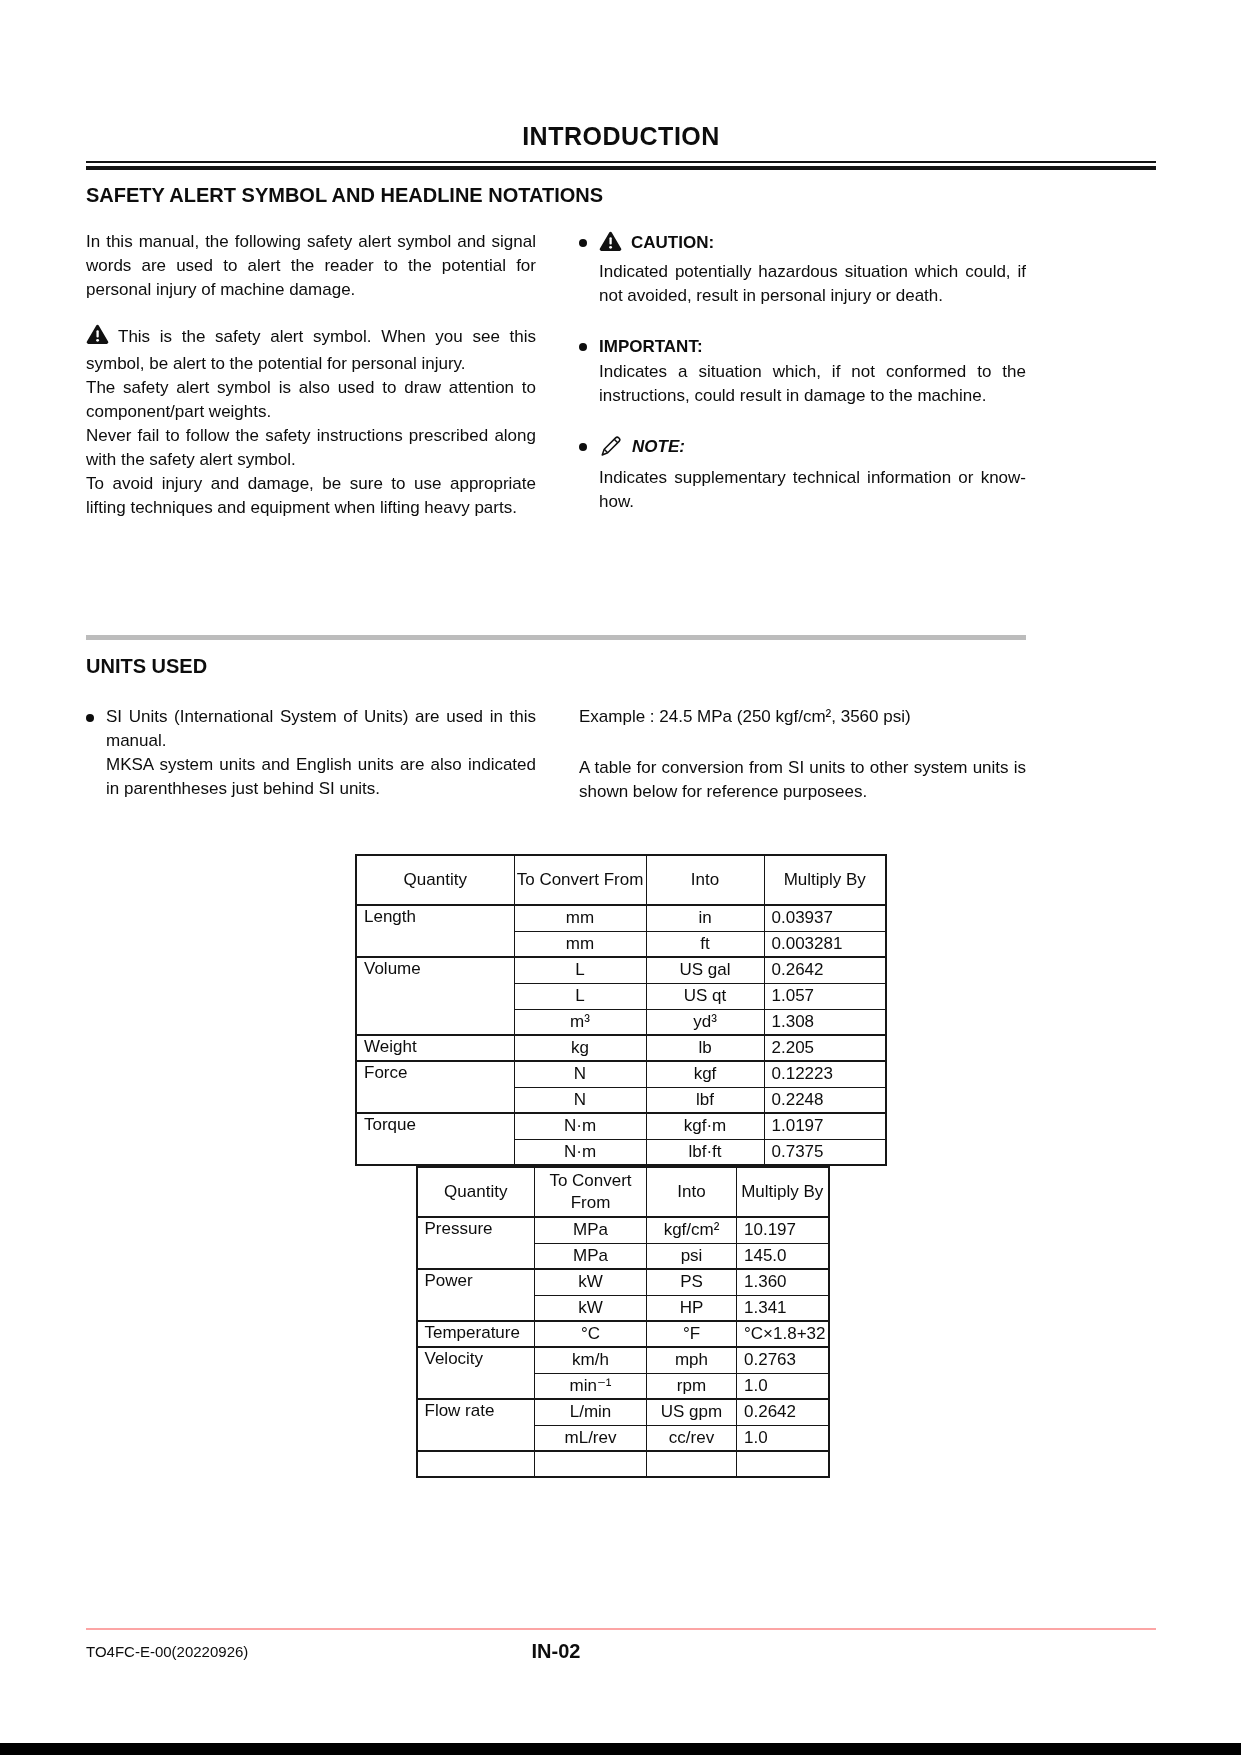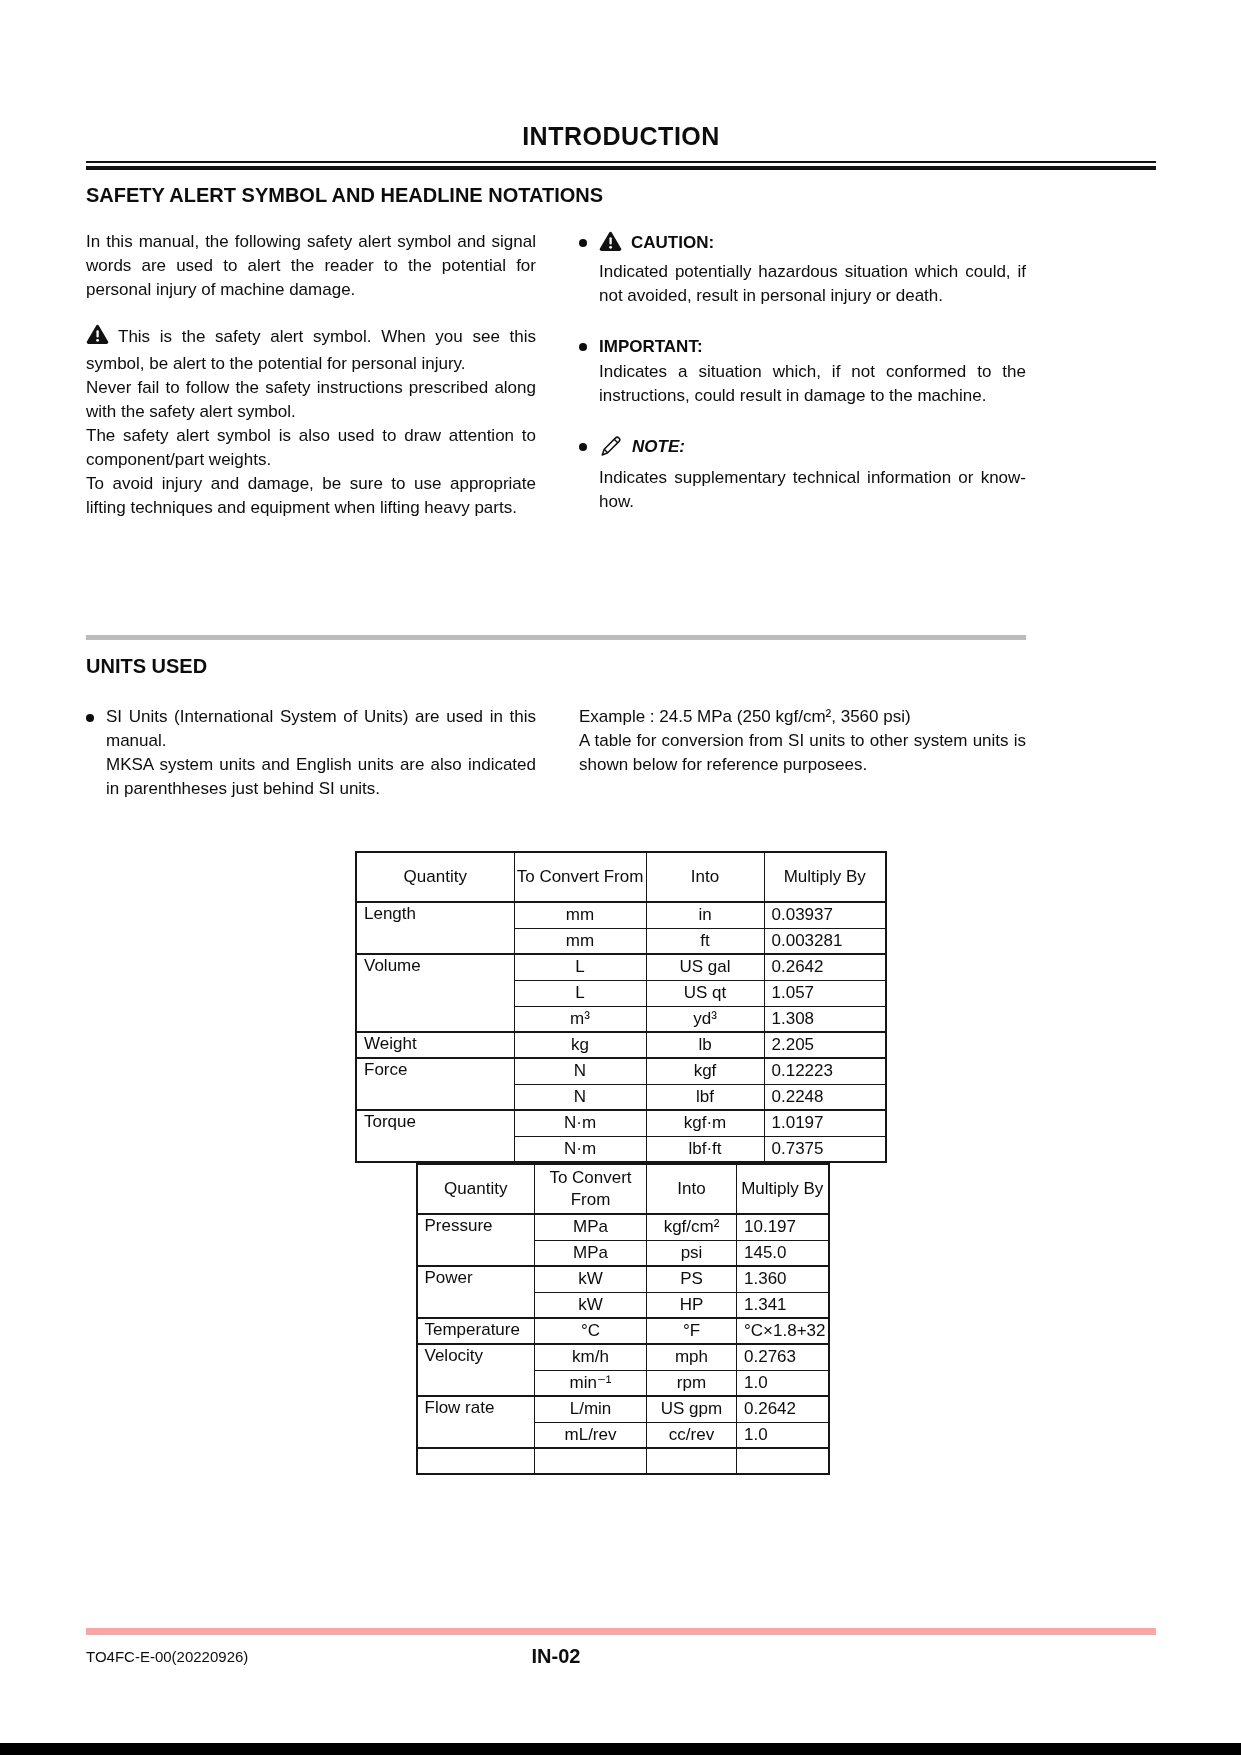--- a/index.html
+++ b/index.html
@@ -56,21 +56,21 @@
   .bullet-label .lbl{vertical-align:top;}
   .bullet-label .icn{display:inline-block;margin-right:9px;vertical-align:-4px;}
   .note-label .lbl{font-weight:bold;font-style:italic;font-size:17px;}
 
   
   .gray-rule{margin-top:115px;width:940px;height:5px;background:#bcbcbc;}
 
   
   .units-cols{margin-top:27px;}
   .units-example{font-size:17px;line-height:24px;margin:0;}
-  .units-note{}
+  .units-note{margin-top:27px;}
 
   
   .tables{display:flex;margin-top:50px;align-items:center;flex-direction:column;}
   table.conv{
     border-collapse:collapse;table-layout:fixed;
     border:2px solid #161616;
   }
   table.conv.left{width:530px;}
   table.conv.right{width:412px;margin-left:3px;}
   .conv th,.conv td{
@@ -83,21 +83,21 @@
   }
   .conv tbody tr{height:26px;}
   .conv tbody tr.group-start td{border-top:2px solid #161616;}
   .conv td.qty{text-align:left;vertical-align:top;padding-top:1px;}
   .conv td.from,.conv td.into{text-align:center;}
   .conv td.mult{text-align:left;margin-left:48px;}
 
   
   .footer{
     position:absolute;left:86px;top:1628px;width:1070px;
-    border-top:7px solid #fca5a5;
+    border-top:2px solid #fca5a5;
   }
   .footer-inner{position:relative;width:1070px;padding-top:11px;}
   .footer-doc{font-size:15px;line-height:22px;}
   .footer-page{
     position:absolute;left:0;top:9px;width:940px;text-align:center;
     font-size:20px;font-weight:bold;line-height:24px;
   }
   .bottom-bar{position:absolute;left:0;bottom:0;width:1241px;height:12px;background:#000;}
 </style>
 </head>
@@ -117,22 +117,22 @@
         <div class="alert-block">
           <p class="jtext">
             <span class="tri-inline">
               <svg width="23" height="21" viewBox="0 0 24 22">
                 <path d="M10.7 1.6 L0.9 18.4 a1.7 1.7 0 0 0 1.4 2.5 h19.4 a1.7 1.7 0 0 0 1.4 -2.5 L13.3 1.6 a1.5 1.5 0 0 0 -2.6 0 Z" fill="#111"></path>
                 <rect x="10.9" y="6.6" width="2.4" height="7.6" rx="1.1" fill="#fff"></rect>
                 <circle cx="12.1" cy="17.1" r="1.5" fill="#fff"></circle>
               </svg>
             </span><span>This is the safety alert symbol. When you see this symbol, be alert to the potential for personal injury.</span>
           </p>
+          <p class="jtext">The safety alert symbol is also used to draw attention to component/part weights.</p>
           <p class="jtext">Never fail to follow the safety instructions prescribed along with the safety alert symbol.</p>
-          <p class="jtext">The safety alert symbol is also used to draw attention to component/part weights.</p>
           <p class="jtext">To avoid injury and damage, be sure to use appropriate lifting techniques and equipment when lifting heavy parts.</p>
         </div>
       </div>
       <div class="col-gap"></div>
       <div class="col-right">
 
         <div class="bullet">
           <span class="dot"></span>
           <div class="bullet-body">
             <div class="bullet-label">

